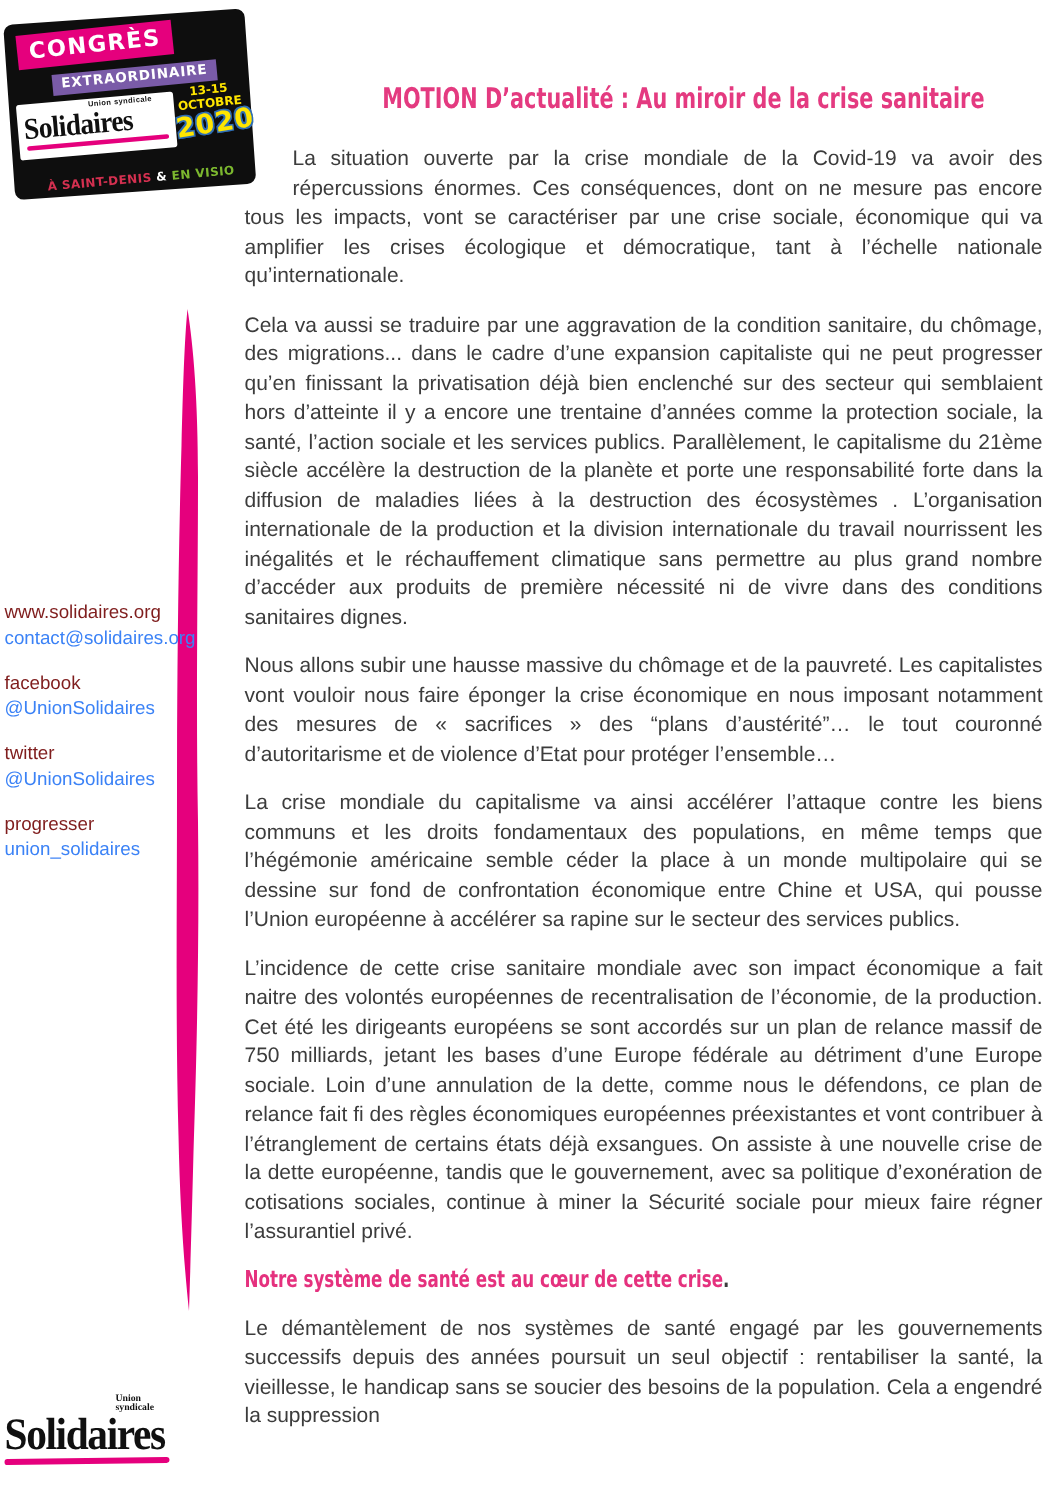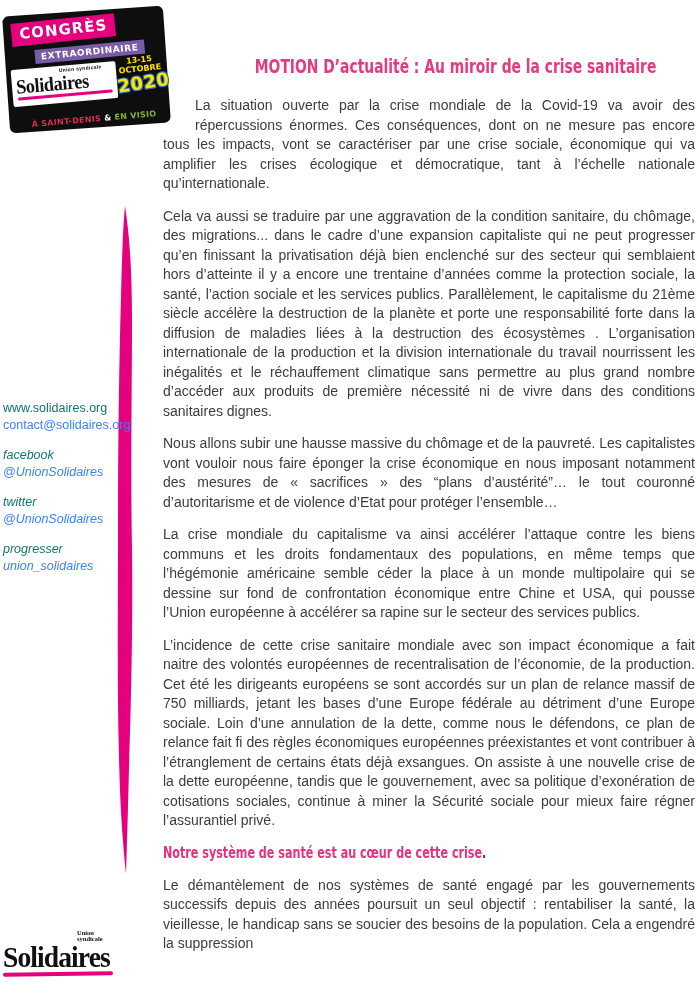--- a/index.html
+++ b/index.html
@@ -57,23 +57,23 @@
     font-family:"DejaVu Sans", sans-serif; font-weight:700; font-size:8px; letter-spacing:.3px;
     transform:rotate(-1deg);
   }
   .loc-red { color:#d43050; } .loc-amp { color:#ffffff; } .loc-green { color:#7cb82f; }
 
   
   .brush { position:absolute; left:110px; top:206px; }
 
   
   .sidebar { position:absolute; left:3px; top:400px; width:112px; font-size:12.5px; line-height:17px; }
-  .sb-black { color:#0f766e; }
+  .sb-black { color:#7f1d1d; }
   .sb-pink  { color:#3b82f6; cursor:pointer; }
-  .sb-group { margin-top:13px;font-style:italic; }
+  .sb-group { margin-top:13px; }
 
   
   .content { position:absolute; left:143px; top:55px; width:532px;margin-left:20px; }
   .title {
     font-family:"DejaVu Sans", sans-serif; font-weight:700; font-size:19px;
     color:#e43a80; white-space:nowrap; text-align:center;
     transform:translateX(20px) scaleX(0.73); transform-origin:center;
     margin-bottom:19px;
   }
   .logo-spacer { float:left; width:32px; height:39px; }

